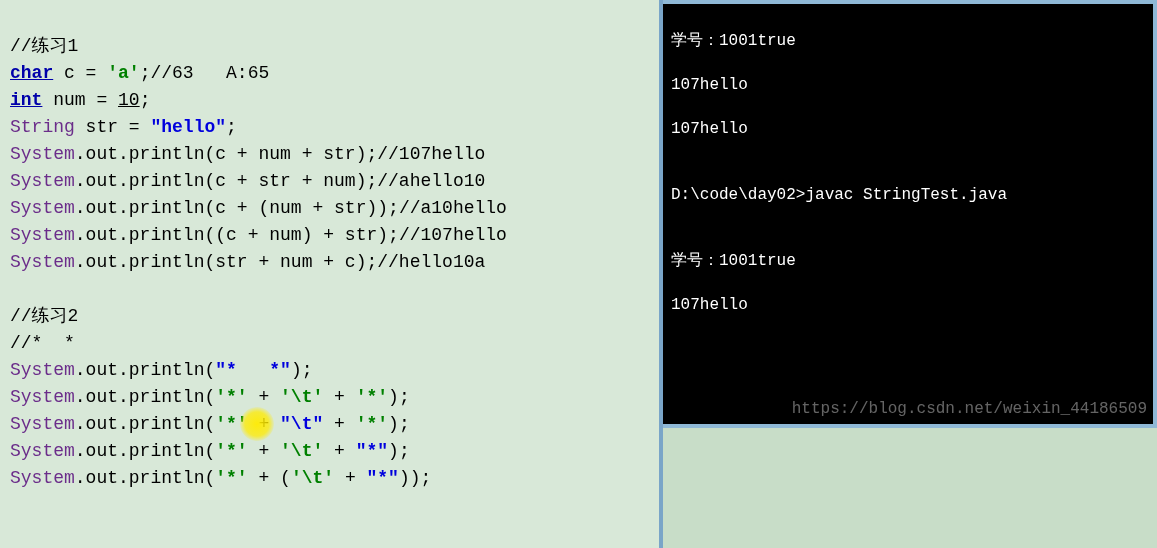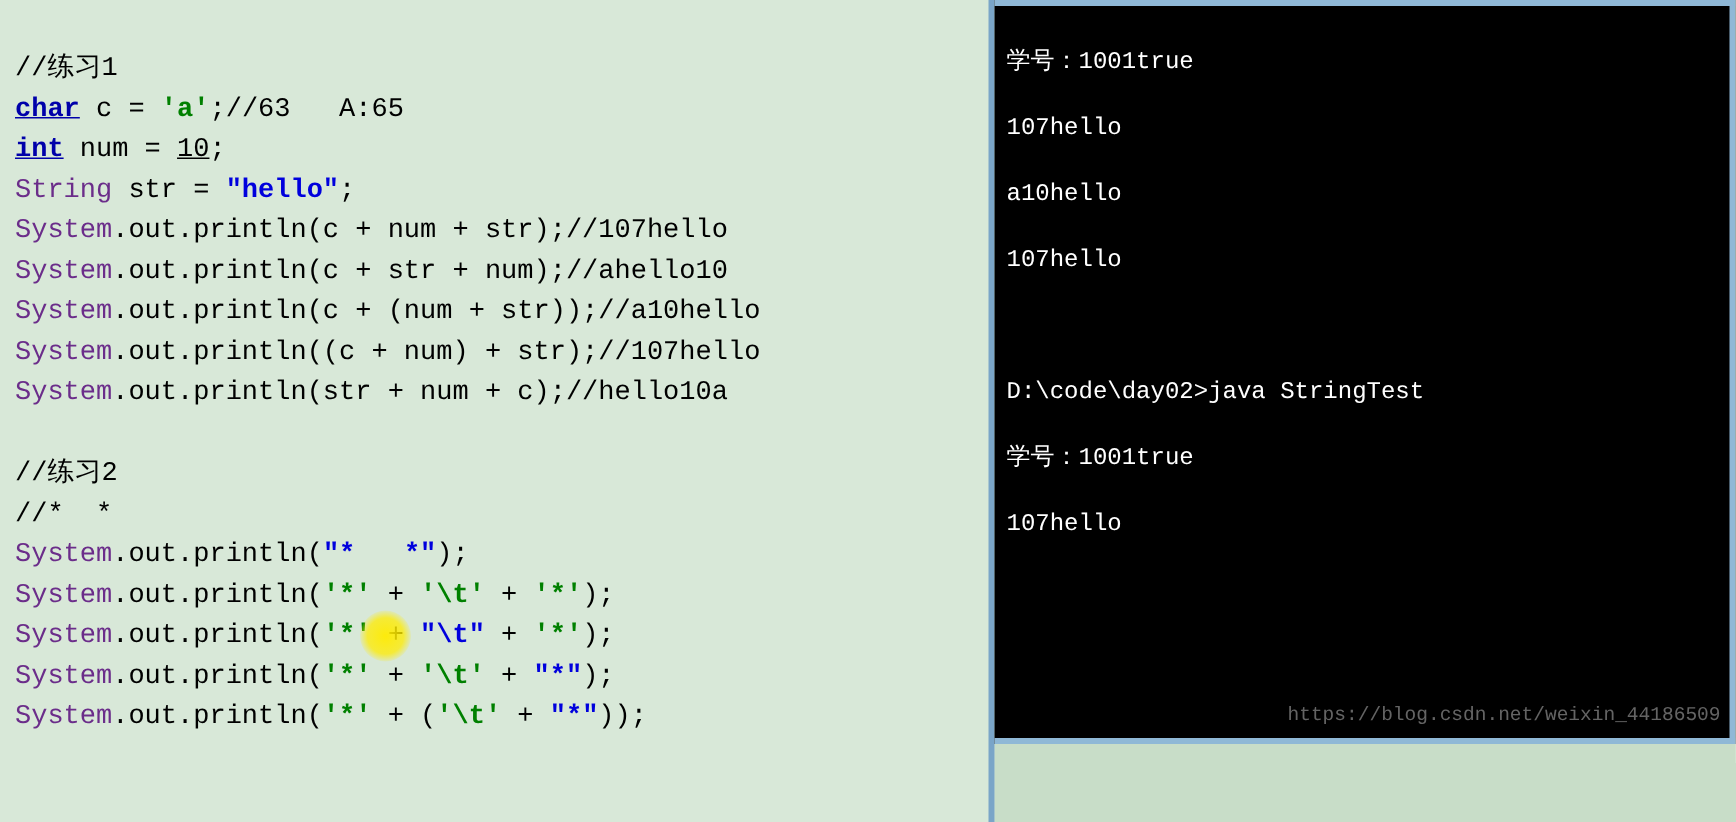--- a/index.html
+++ b/index.html
@@ -18,21 +18,21 @@
   height: 548px;
   background: #d8e8d8;
   padding: 6px 10px;
   border-right: 4px solid #7aa5c8;
   position: relative;
   white-space: pre;
   overflow: hidden;
 }
 .console {
   flex: 1;
-  height: 496px;
+  height: 428px;
   background: #000;
   color: #fff;
   padding: 4px 8px;
   border: 4px solid #8fb8d6;
   border-left: none;
   font-size: 16px;
   line-height: 22px;
   white-space: pre;
   position: relative;
   overflow: hidden;
@@ -52,21 +52,21 @@
   background: radial-gradient(circle, rgba(255,235,0,0.95) 0%, rgba(255,235,0,0.75) 50%, rgba(255,235,0,0) 75%);
   border-radius: 50%;
   pointer-events: none;
   z-index: 5;
 }
 .watermark {
   position: absolute;
   right: 6px;
   bottom: 4px;
   color: rgba(200,200,200,0.5);
-  font-size: 13px;
+  font-size: 16px;
 }
 </style>
 </head>
 <body>
 
 <div class="editor">
 <span class="cmt">//练习1</span>
 <span class="kw">char</span><span class="id"> c = </span><span class="chr">'a'</span><span class="punc">;</span><span class="cmt">//63   A:65</span>
 <span class="kw">int</span><span class="id"> num = </span><span class="num">10</span><span class="punc">;</span>
 <span class="cls">String</span><span class="id"> str = </span><span class="str">"hello"</span><span class="punc">;</span>
@@ -82,25 +82,24 @@
 <span class="cls">System</span><span class="id">.out.println(</span><span class="chr">'*'</span><span class="id"> + </span><span class="chr">'\t'</span><span class="id"> + </span><span class="chr">'*'</span><span class="id">);</span>
 <span class="cls">System</span><span class="id">.out.println(</span><span class="chr">'*'</span><span class="id"> + </span><span class="str">"\t"</span><span class="id"> + </span><span class="chr">'*'</span><span class="id">);</span>
 <span class="cls">System</span><span class="id">.out.println(</span><span class="chr">'*'</span><span class="id"> + </span><span class="chr">'\t'</span><span class="id"> + </span><span class="str">"*"</span><span class="id">);</span>
 <span class="cls">System</span><span class="id">.out.println(</span><span class="chr">'*'</span><span class="id"> + (</span><span class="chr">'\t'</span><span class="id"> + </span><span class="str">"*"</span><span class="id">));</span>
 <div class="cursor-highlight" style="left: 240px; top: 407px;"></div>
 </div>
 
 <div class="console">
 <div>学号：1001true</div>
 <div>107hello</div>
-<div>a10hello</div>
 <div>107hello</div>
 <div></div>
+<div>D:\code\day02&gt;javac StringTest.java</div>
 <div></div>
-<div>D:\code\day02&gt;java StringTest</div>
 <div>学号：1001true</div>
 <div>107hello</div>
 
 
 
 
 
 
 
 

